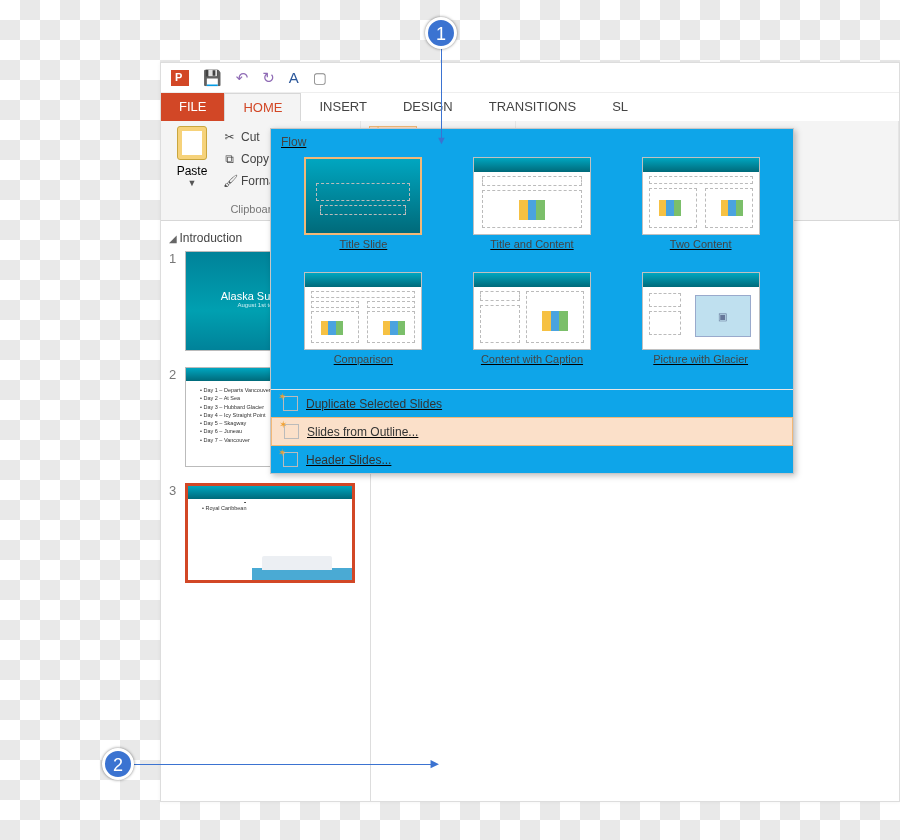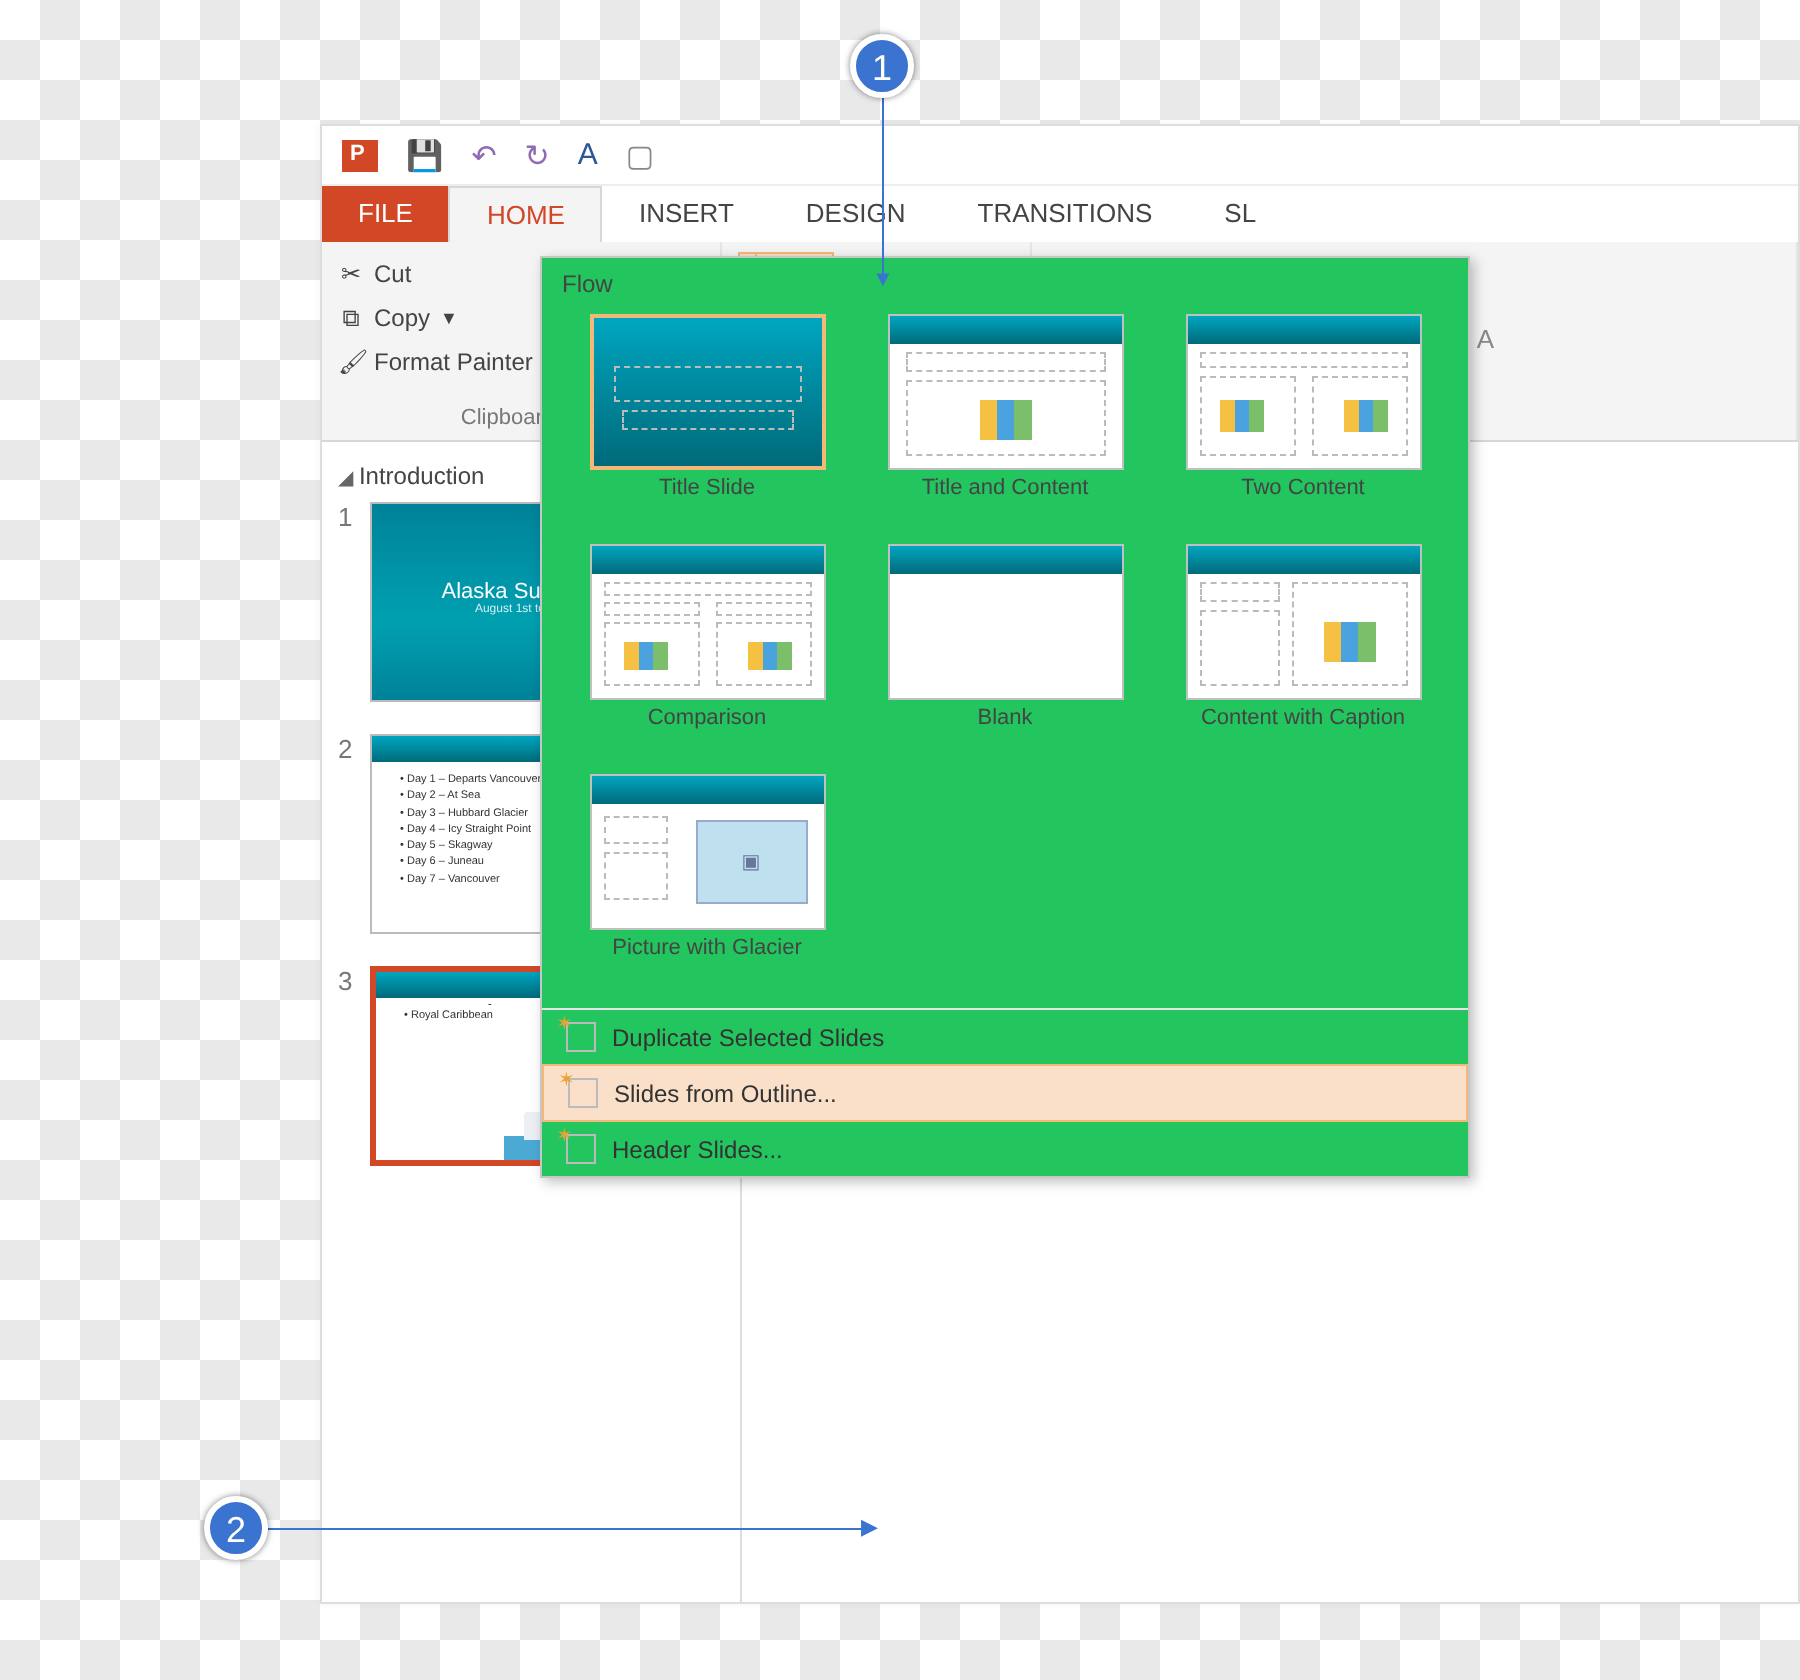--- a/index.html
+++ b/index.html
@@ -49,21 +49,21 @@
   .thumb-img{width:170px;height:100px;border:1px solid #bbb;background:#fff;position:relative;overflow:hidden;}
   .thumb.sel .thumb-img{border:3px solid #d24726;}
   .t1{background:linear-gradient(#008299 0%,#00a0b1 60%,#008299 100%);}
   .t1 .ttitle{color:#fff;font-size:11px;text-align:center;margin-top:38px;}
   .t1 .tsub{color:#cfeff4;font-size:6px;text-align:center;}
   .wave{position:absolute;left:0;right:0;top:0;height:16px;background:linear-gradient(#00a6c0,#006a7a);border-bottom:3px solid #fff;}
   .bullets{font-size:5.5px;color:#333;padding-left:14px;line-height:1.5;}
   .ship{position:absolute;right:0;bottom:0;width:100px;height:40px;background:linear-gradient(0deg,#4aaad4 30%,transparent 30%);}
   .ship::before{content:"";position:absolute;bottom:10px;left:10px;width:70px;height:14px;background:#eceff3;border-radius:2px 2px 0 0;}
   
-  .gallery{position:absolute;left:270px;top:128px;width:465px;background:#22c55e;border:1px solid #c6c6c6;box-shadow:2px 2px 6px rgba(0,0,0,.25);}
+  .gallery{position:absolute;left:270px;top:128px;width:524px;background:#0ea5e9;border:1px solid #c6c6c6;box-shadow:2px 2px 6px rgba(0,0,0,.25);text-decoration:underline;}
   .gal-title{font-size:12px;color:#444;padding:6px 10px 4px;}
   .gal-grid{display:grid;grid-template-columns:repeat(3,1fr);gap:8px 4px;padding:4px 10px 10px;}
   .gal-item{display:flex;flex-direction:column;align-items:center;}
   .gal-thumb{width:118px;height:78px;border:1px solid #c0c0c0;background:#fff;position:relative;overflow:hidden;}
   .gal-item.sel .gal-thumb{border:2px solid #f2b877;background:#fff;}
   .gal-label{font-size:11px;color:#444;text-align:center;margin-top:3px;line-height:1.15;height:26px;}
   .gwave{position:absolute;left:0;right:0;top:0;height:14px;background:linear-gradient(#00a6c0,#006a7a);}
   .ph{position:absolute;border:1px dashed #bbb;}
   .picn{position:absolute;width:26px;height:20px;background:
     linear-gradient(90deg,#f6c143 0 33%,#4aa3df 33% 66%,#7bbf6a 66% 100%);}
@@ -107,20 +107,25 @@
     <div class="tab active">HOME</div>
     <div class="tab">INSERT</div>
     <div class="tab">DESIGN</div>
     <div class="tab">TRANSITIONS</div>
     <div class="tab">SL</div>
   </div>
 
   <div class="ribbon">
     <div class="group clipboard">
       <div style="display:flex;gap:8px;">
+        <div class="paste-btn">
+          <div class="paste-ico"></div>
+          <div style="font-size:12px;margin-top:4px">Paste</div>
+          <div style="font-size:9px;color:#555">▼</div>
+        </div>
         <div>
           <div class="btnrow">
               <span class="sm-ico">✂</span>
               <span>Cut</span>
             </div>
           <div class="btnrow">
               <span class="sm-ico">⧉</span>
               <span>Copy</span> 
               <span style="font-size:9px">▼</span>
             </div>
@@ -249,26 +254,20 @@
           <div class="ph" style="left:6px;top:38px;bottom:6px;width:48px"></div>
           <div class="ph" style="right:6px;top:38px;bottom:6px;width:48px"></div>
           <div class="picn" style="left:16px;top:48px;width:22px;height:14px"></div>
           <div class="picn" style="right:16px;top:48px;width:22px;height:14px"></div>
         </div>
       <div class="gal-label">Comparison</div>
     </div>
     <div class="gal-item">
       <div class="gal-thumb">
           <div class="gwave"></div>
-        </div>
-      <div class="gal-label">Blank</div>
-    </div>
-    <div class="gal-item">
-      <div class="gal-thumb">
-          <div class="gwave"></div>
           <div class="ph" style="left:6px;top:18px;width:40px;height:10px"></div>
           <div class="ph" style="left:6px;top:32px;bottom:6px;width:40px"></div>
           <div class="ph" style="right:6px;top:18px;bottom:6px;width:58px"></div>
           <div class="picn" style="right:22px;top:38px"></div>
         </div>
       <div class="gal-label">Content with Caption</div>
     </div>
     <div class="gal-item">
       <div class="gal-thumb">
           <div class="gwave"></div>

